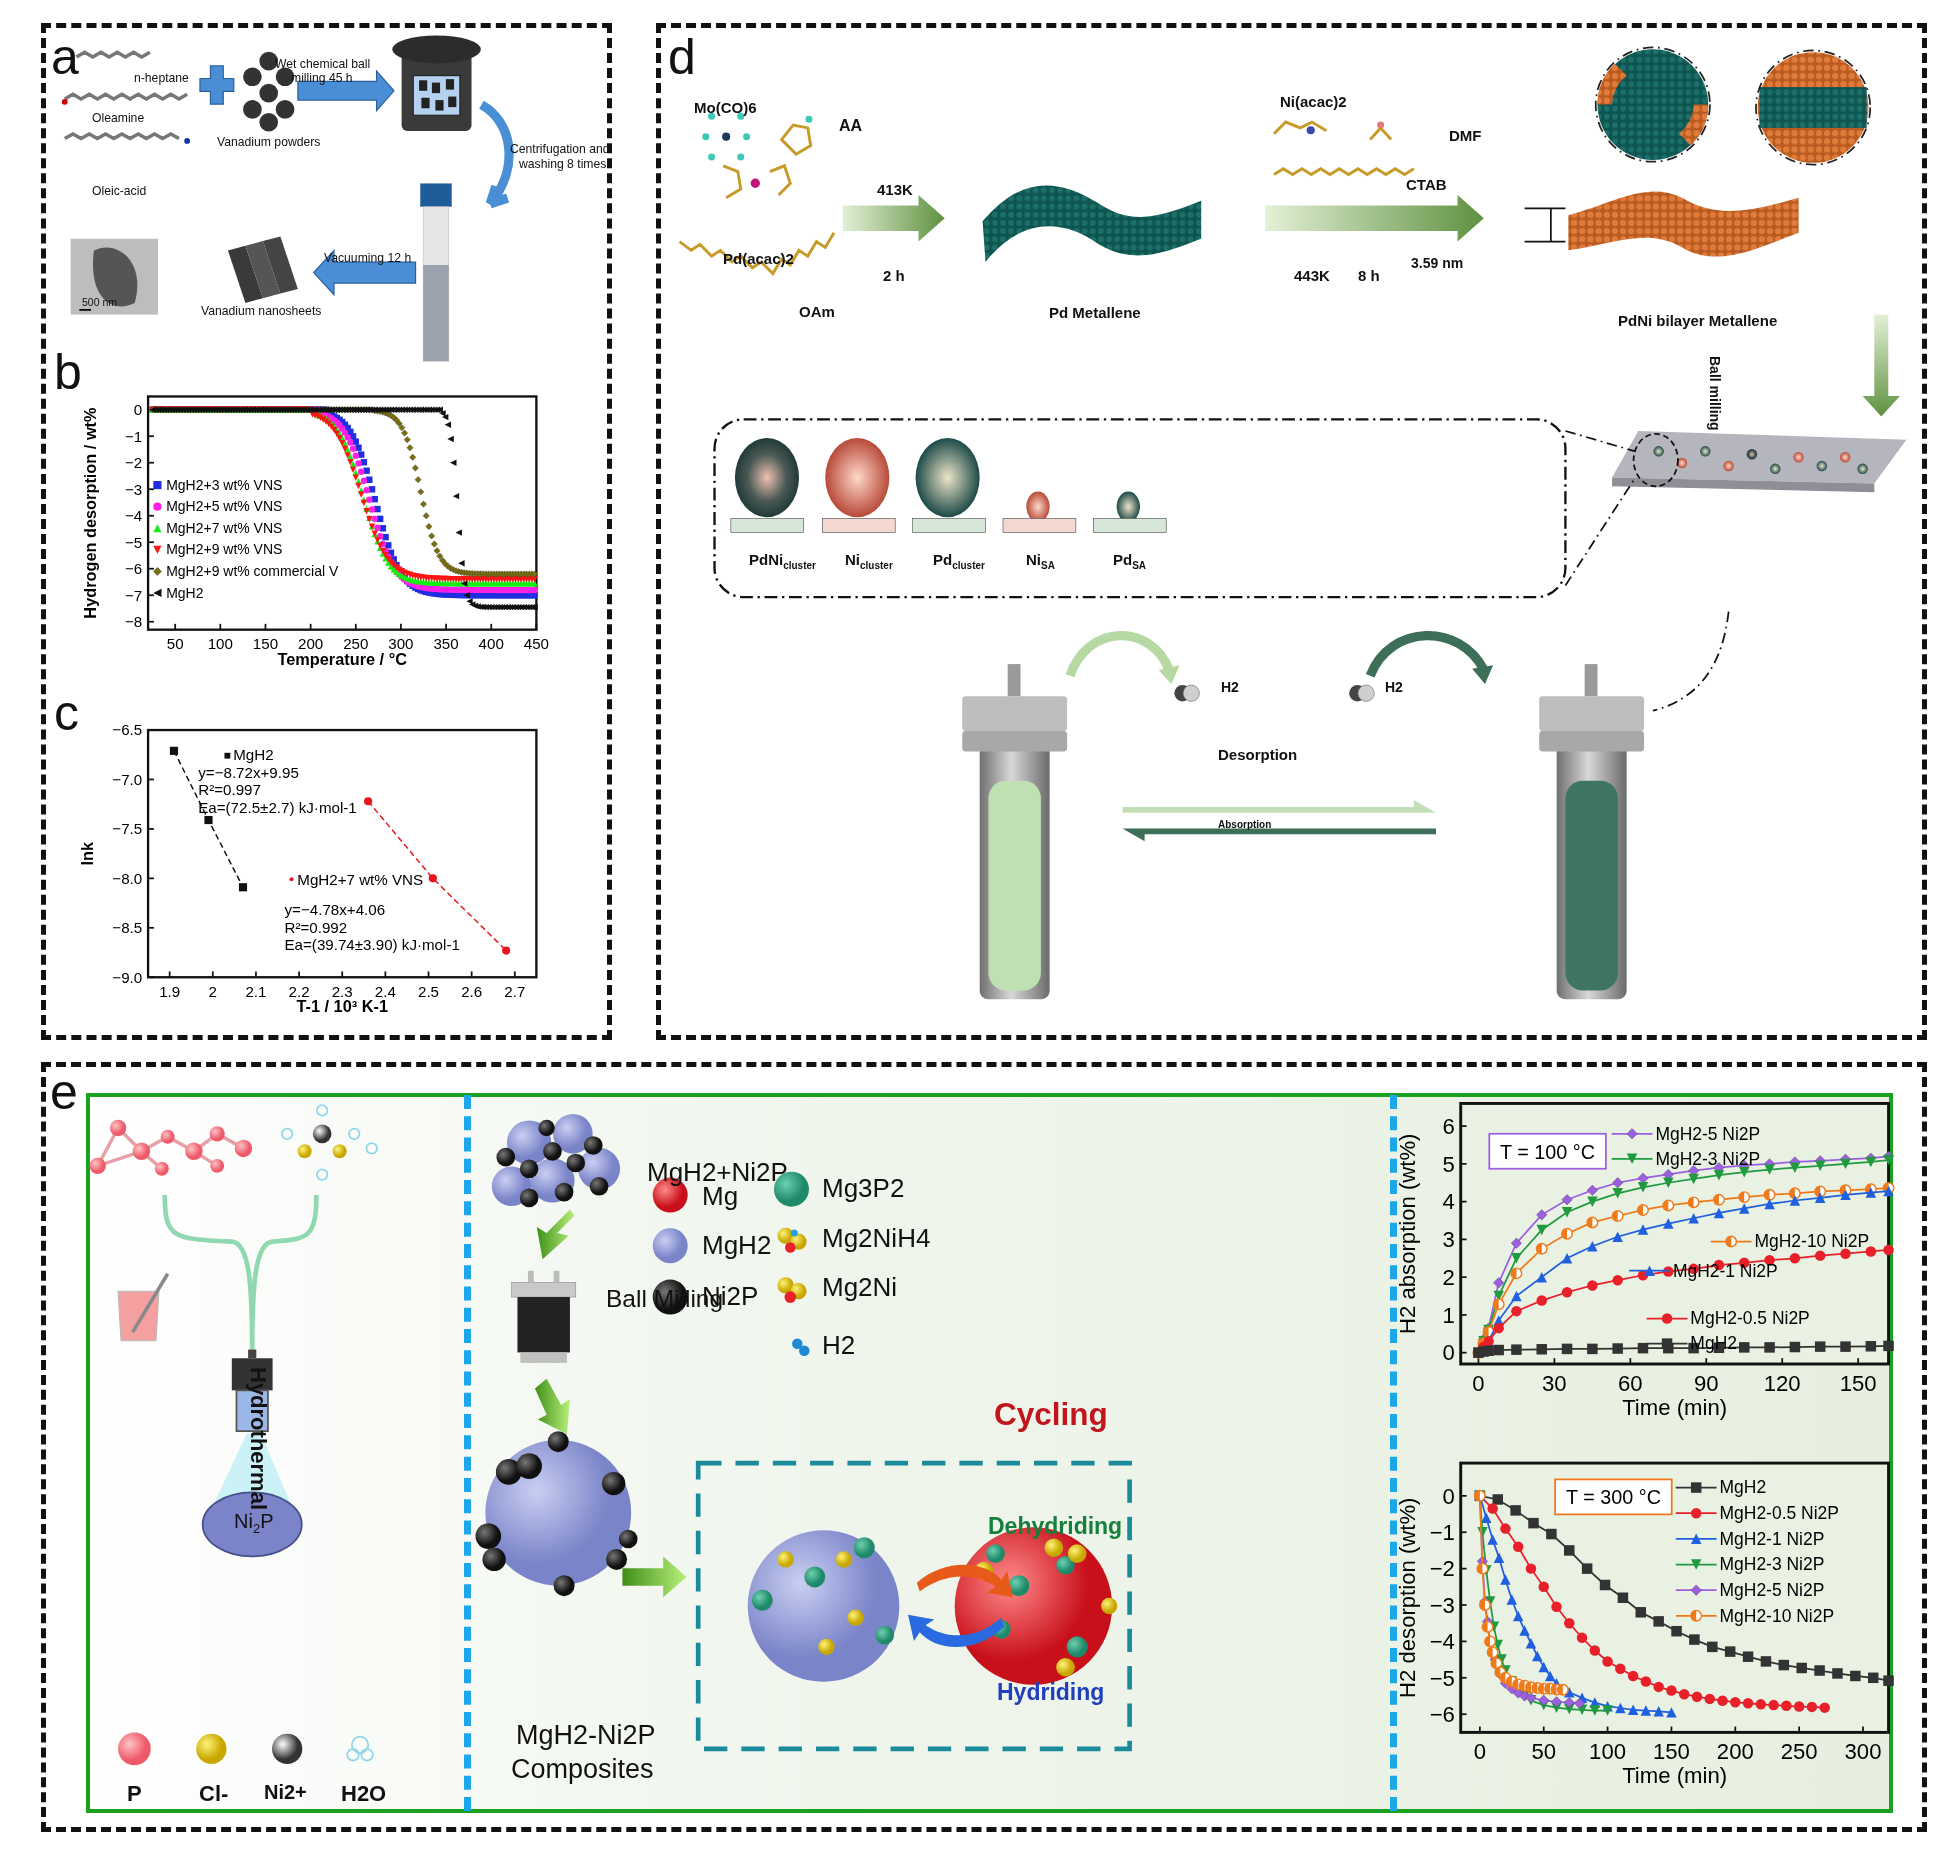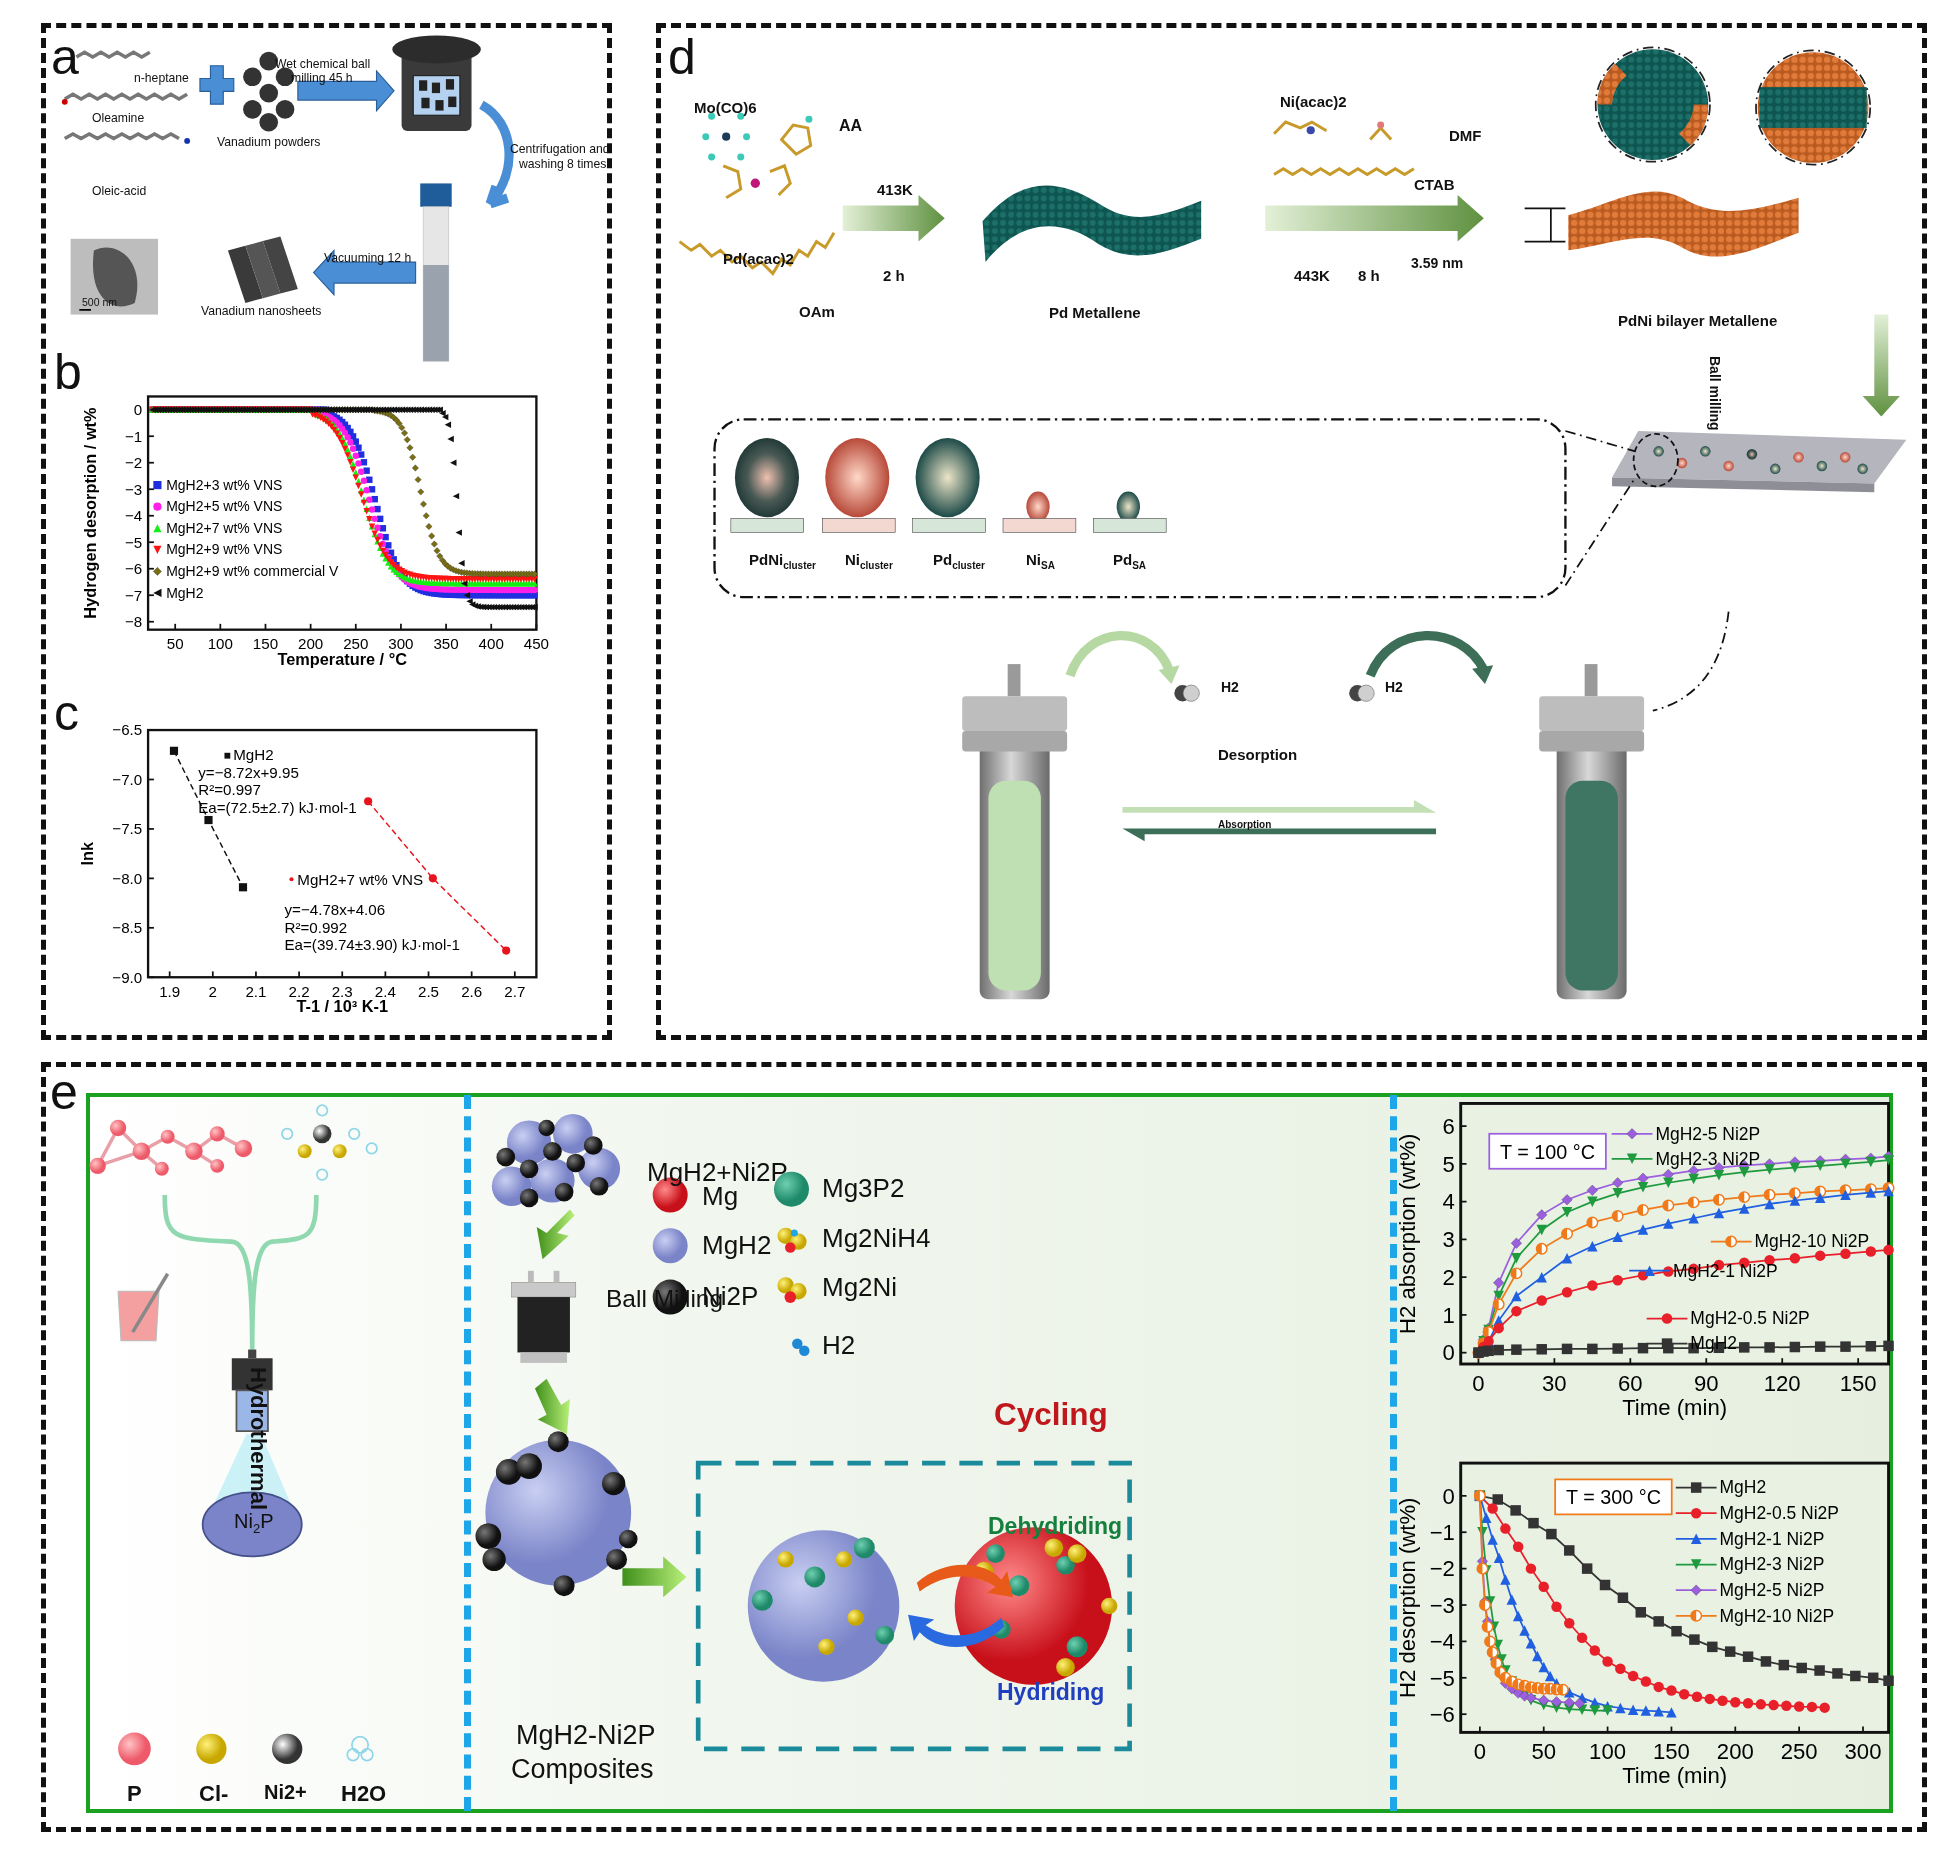--- a/index.html
+++ b/index.html
@@ -1232,21 +1232,21 @@
 </svg>
 <div class="txt bold" style="left:694px;top:99px;font-size:15px;"><span>Mo(CO)6</span></div>
 <div class="txt bold" style="left:839px;top:117px;font-size:16px;">AA</div>
 <div class="txt bold" style="left:723px;top:250px;font-size:15px;">Pd(acac)2</div>
 <div class="txt bold" style="left:799px;top:303px;font-size:15px;">OAm</div>
 <div class="txt bold" style="left:877px;top:181px;font-size:15px;">413K</div>
 <div class="txt bold" style="left:883px;top:267px;font-size:15px;">2 h</div>
 <div class="txt bold" style="left:1049px;top:304px;font-size:15px;">Pd Metallene</div>
 <div class="txt bold" style="left:1280px;top:93px;font-size:15px;">Ni(acac)2</div>
 <div class="txt bold" style="left:1449px;top:127px;font-size:15px;">DMF</div>
-<div class="txt bold" style="left:1406px;top:176px;font-size:15px;margin-left:8px;">CTAB</div>
+<div class="txt bold" style="left:1406px;top:176px;font-size:15px;">CTAB</div>
 <div class="txt bold" style="left:1294px;top:267px;font-size:15px;">443K</div>
 <div class="txt bold" style="left:1358px;top:267px;font-size:15px;">8 h</div>
 <div class="txt bold" style="left:1411px;top:255px;font-size:14px;">3.59 nm</div>
 <div class="txt bold" style="left:1618px;top:312px;font-size:15px;">PdNi bilayer Metallene</div>
 <div class="txt bold" style="left:1723px;top:356px;font-size:14px;transform:rotate(90deg);transform-origin:left top;">Ball milling</div>
 <div class="txt bold" style="left:749px;top:551px;font-size:15px;"><span>PdNi</span><sub style="font-size:10px">cluster</sub></div>
 <div class="txt bold" style="left:845px;top:551px;font-size:15px;"><span>Ni</span><sub style="font-size:10px">cluster</sub></div>
 <div class="txt bold" style="left:933px;top:551px;font-size:15px;"><span>Pd</span><sub style="font-size:10px">cluster</sub></div>
 <div class="txt bold" style="left:1026px;top:551px;font-size:15px;"><span>Ni</span><sub style="font-size:10px">SA</sub></div>
 <div class="txt bold" style="left:1113px;top:551px;font-size:15px;"><span>Pd</span><sub style="font-size:10px">SA</sub></div>

